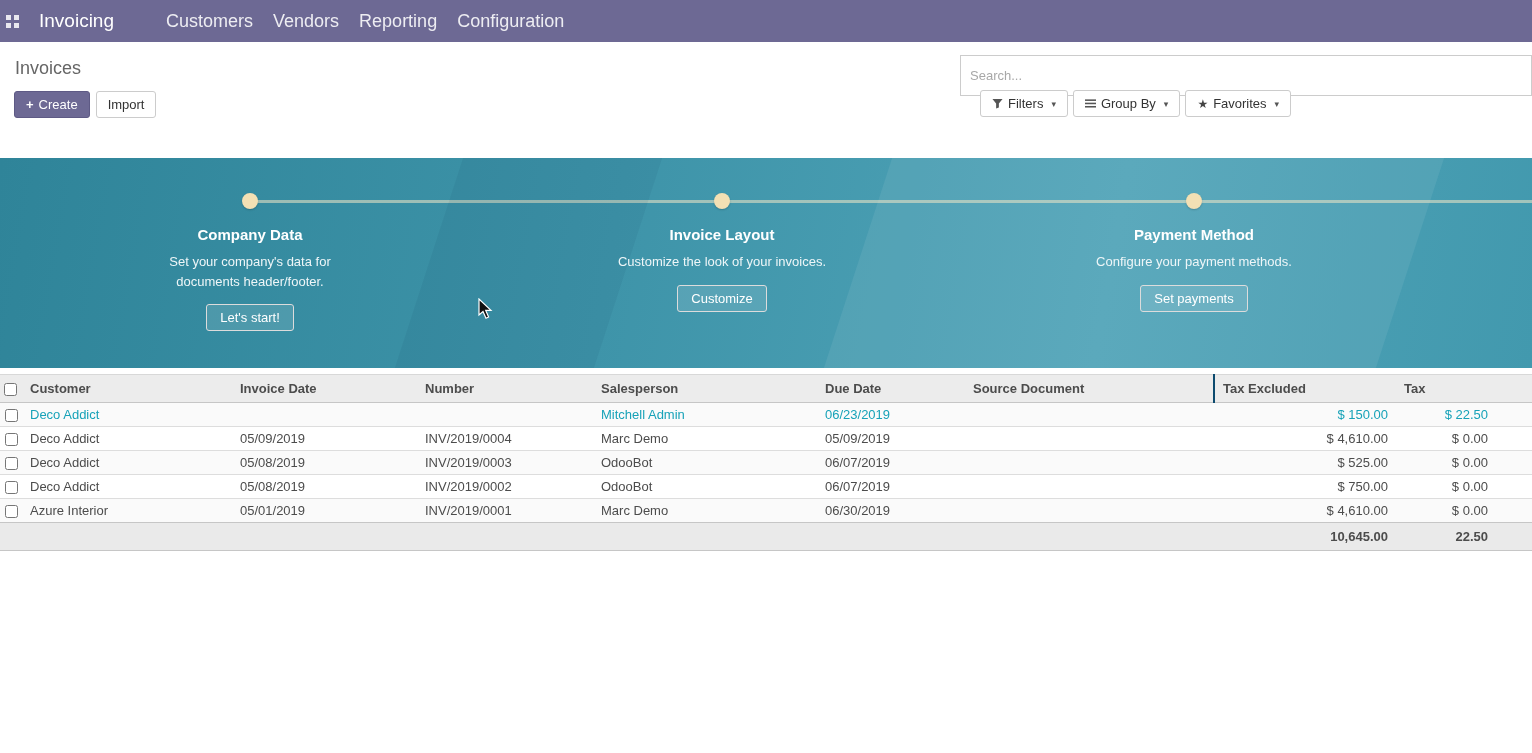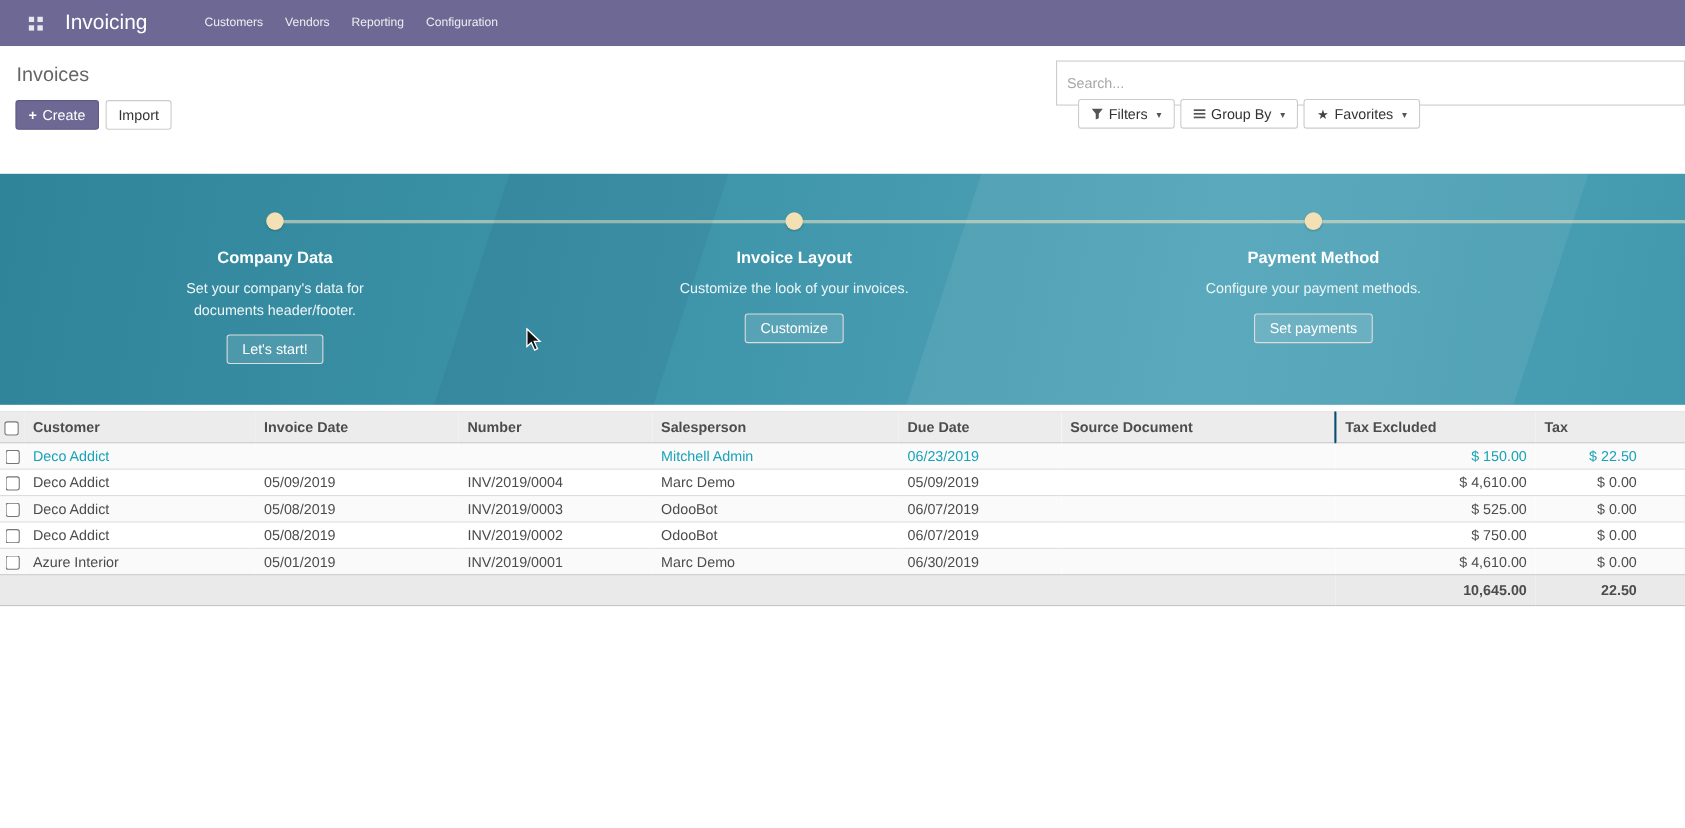--- a/index.html
+++ b/index.html
@@ -7,27 +7,27 @@
   html,body { margin:0; padding:0; }
   body {
     width:1532px; height:753px; position:relative; overflow:hidden;
     background:#fff; font-family:"Liberation Sans", sans-serif;
     font-size:13px; color:#4c4c4c;
   }
 
   
   .topbar {
     height:42px; background:var(--nav-bg,#6d6994);
-    display:flex; align-items:center; padding-left:20px;
+    display:flex; align-items:center; padding-left:0;
   }
   .apps-btn { background:none; border:none; padding:6px; cursor:pointer; display:flex; align-items:center; }
   .app-title { color:#fff; font-size:19px; margin-left:14px; cursor:pointer; white-space:nowrap; }
   .topbar-menus { display:flex; margin-left:42px; height:42px; align-items:center; }
   .topbar-menu {
-    color:rgba(255,255,255,0.88); font-size:11px; padding:0 10px;
+    color:rgba(255,255,255,0.88); font-size:18px; padding:0 10px;
     line-height:42px; cursor:pointer; text-decoration:none; white-space:nowrap;
   }
 
   
   .control-panel { position:relative; height:88px; background:#fff; }
   .breadcrumb { position:absolute; left:15px; top:16px; font-size:18px; color:#666; }
   .cp-buttons { position:absolute; left:14px; top:49px; display:flex; gap:6px; }
   .btn {
     font-size:13px; padding:5px 11px; border-radius:3px; border:1px solid #ccc;
     background:#fff; color:#333; cursor:pointer; font-family:inherit; white-space:nowrap;

